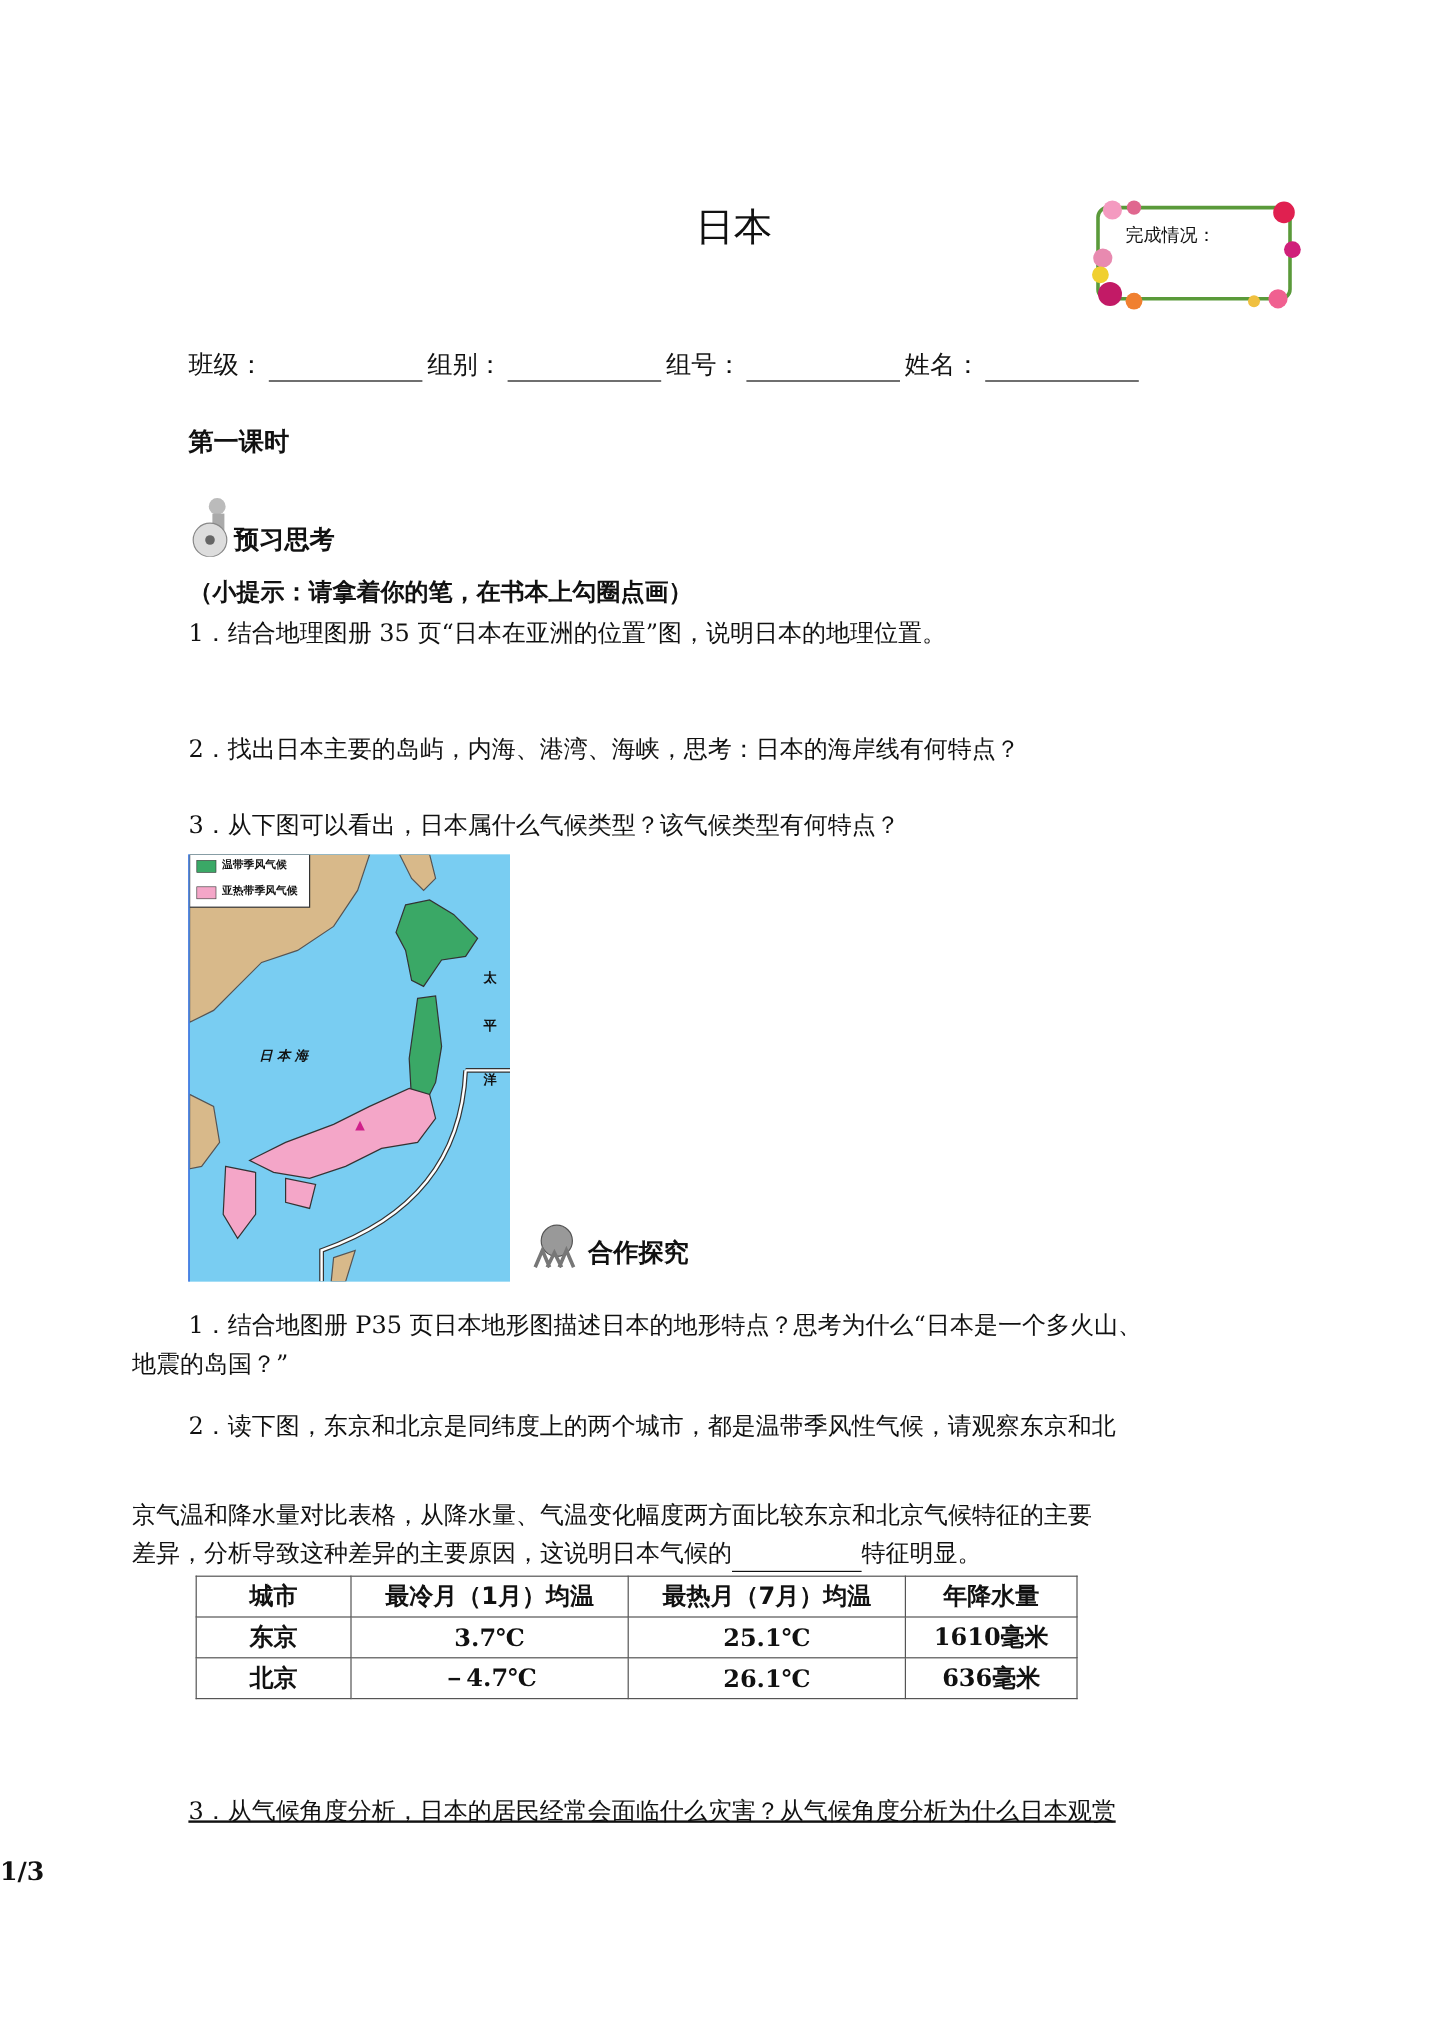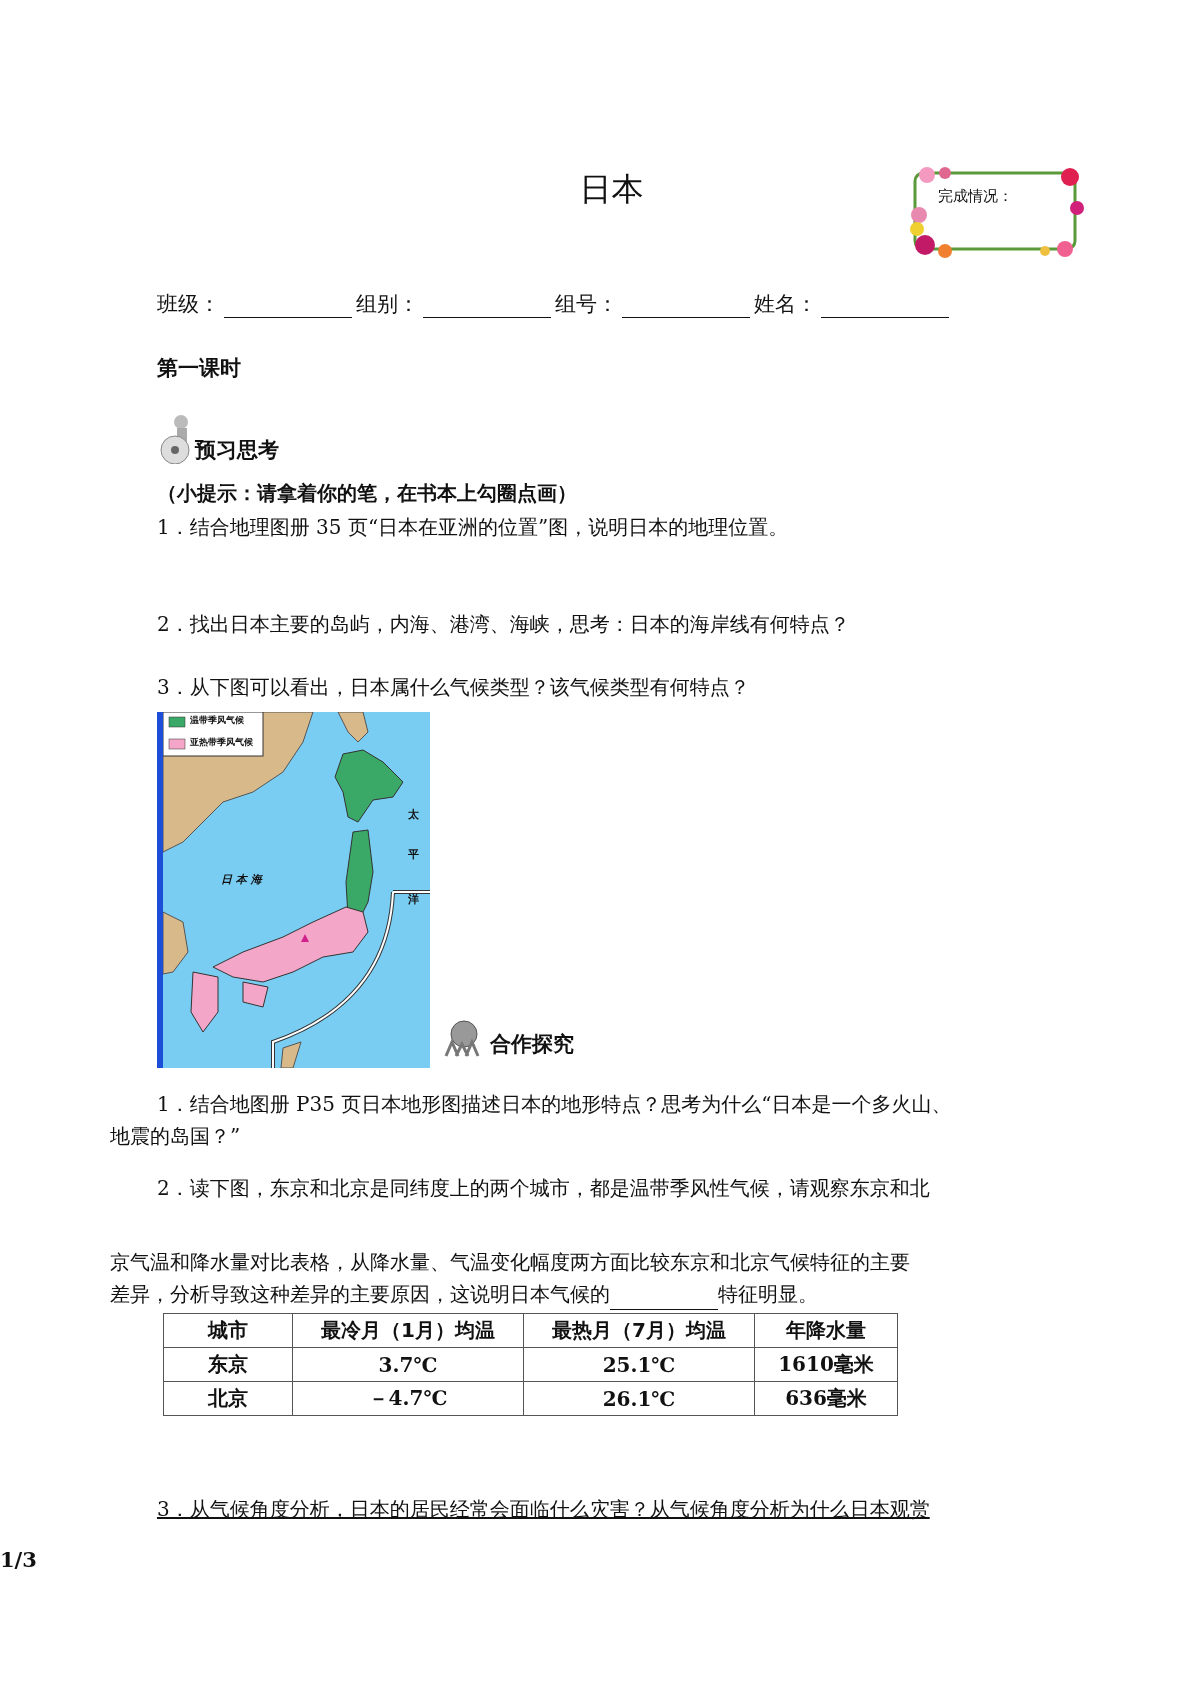--- a/index.html
+++ b/index.html
@@ -11,21 +11,21 @@
   .badge { left:905px; top:163px; width:180px; height:96px; }
   .badge-label { position:absolute; left:33px; top:24px; font-size:15px;
            font-family:"DejaVu Sans","Liberation Sans",sans-serif; }
   .info-row { left:157px; top:290px; font-size:21px; display:flex; align-items:flex-end; }
   .info-row .lbl { margin-right:4px; }
   .info-row .blank { display:inline-block; width:128px; border-bottom:1.5px solid #111; margin-right:4px; height:22px; }
   .lesson { left:157px; top:354px; font-size:21px; font-weight:bold; font-family:"DejaVu Sans","Liberation Sans",sans-serif; }
   .sec-head { display:flex; align-items:flex-end; font-size:21px; font-weight:bold; font-family:"DejaVu Sans","Liberation Sans",sans-serif; }
   .tip { left:157px; top:480px; font-size:20px; font-weight:bold; font-family:"DejaVu Sans","Liberation Sans",sans-serif; }
   .q { font-size:20px; line-height:32px; }
-  .map { left:157px; top:712px; width:267px; height:356px; background:#79cdf2; overflow:hidden; border-left:6px solid #1d4ed8; }
+  .map { left:157px; top:712px; width:267px; height:356px; background:#79cdf2; overflow:hidden; border-left:1px solid #1d4ed8; }
   table.clim { border-collapse:collapse; font-size:20px; }
   table.clim td, table.clim th { border:1.5px solid #555; height:33px; text-align:center; padding:0 6px; }
   table.clim th { font-weight:bold; font-family:"DejaVu Sans","Liberation Sans",sans-serif; }
   table.clim td { font-weight:bold; }
   .city { font-family:"DejaVu Sans","Liberation Sans",sans-serif; }
   .pageno { left:0; width:1191px; top:1547px; text-align:left; font-size:21px; font-weight:bold; }
   .fill-blank { display:inline-block; width:108px; border-bottom:1.5px solid #111; height:20px; vertical-align:bottom; }
 </style>
 </head>
 <body>

